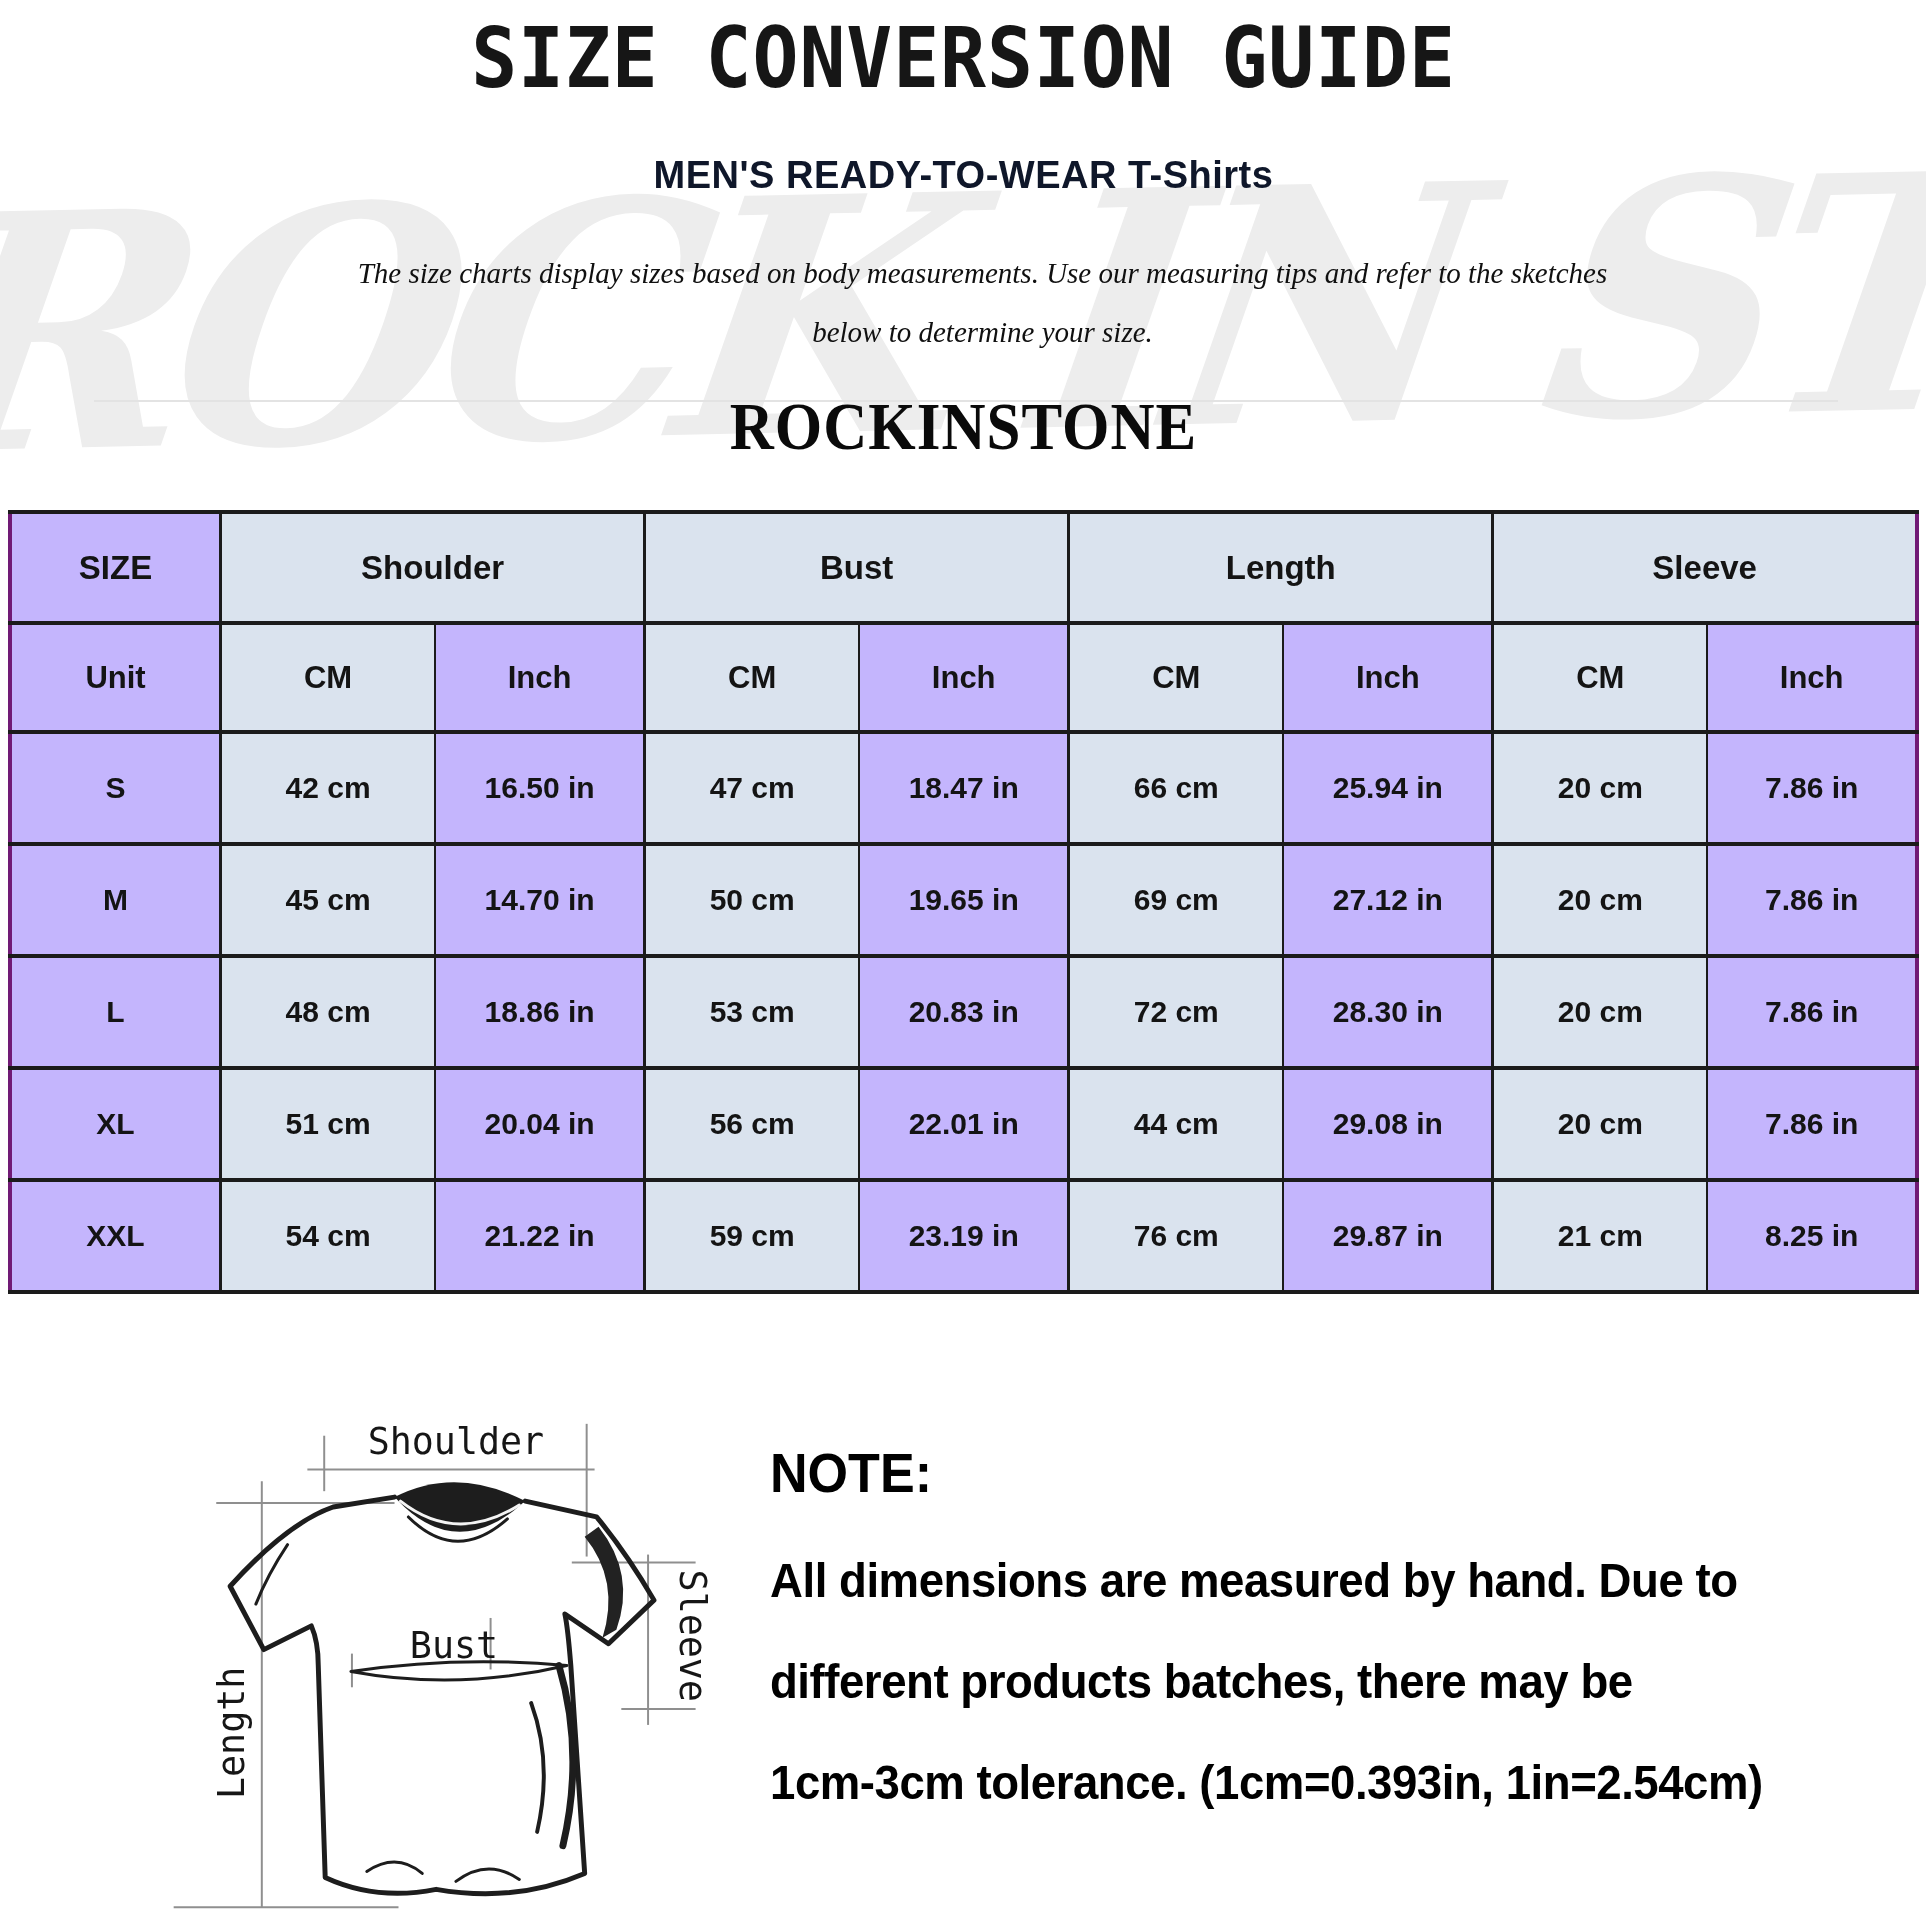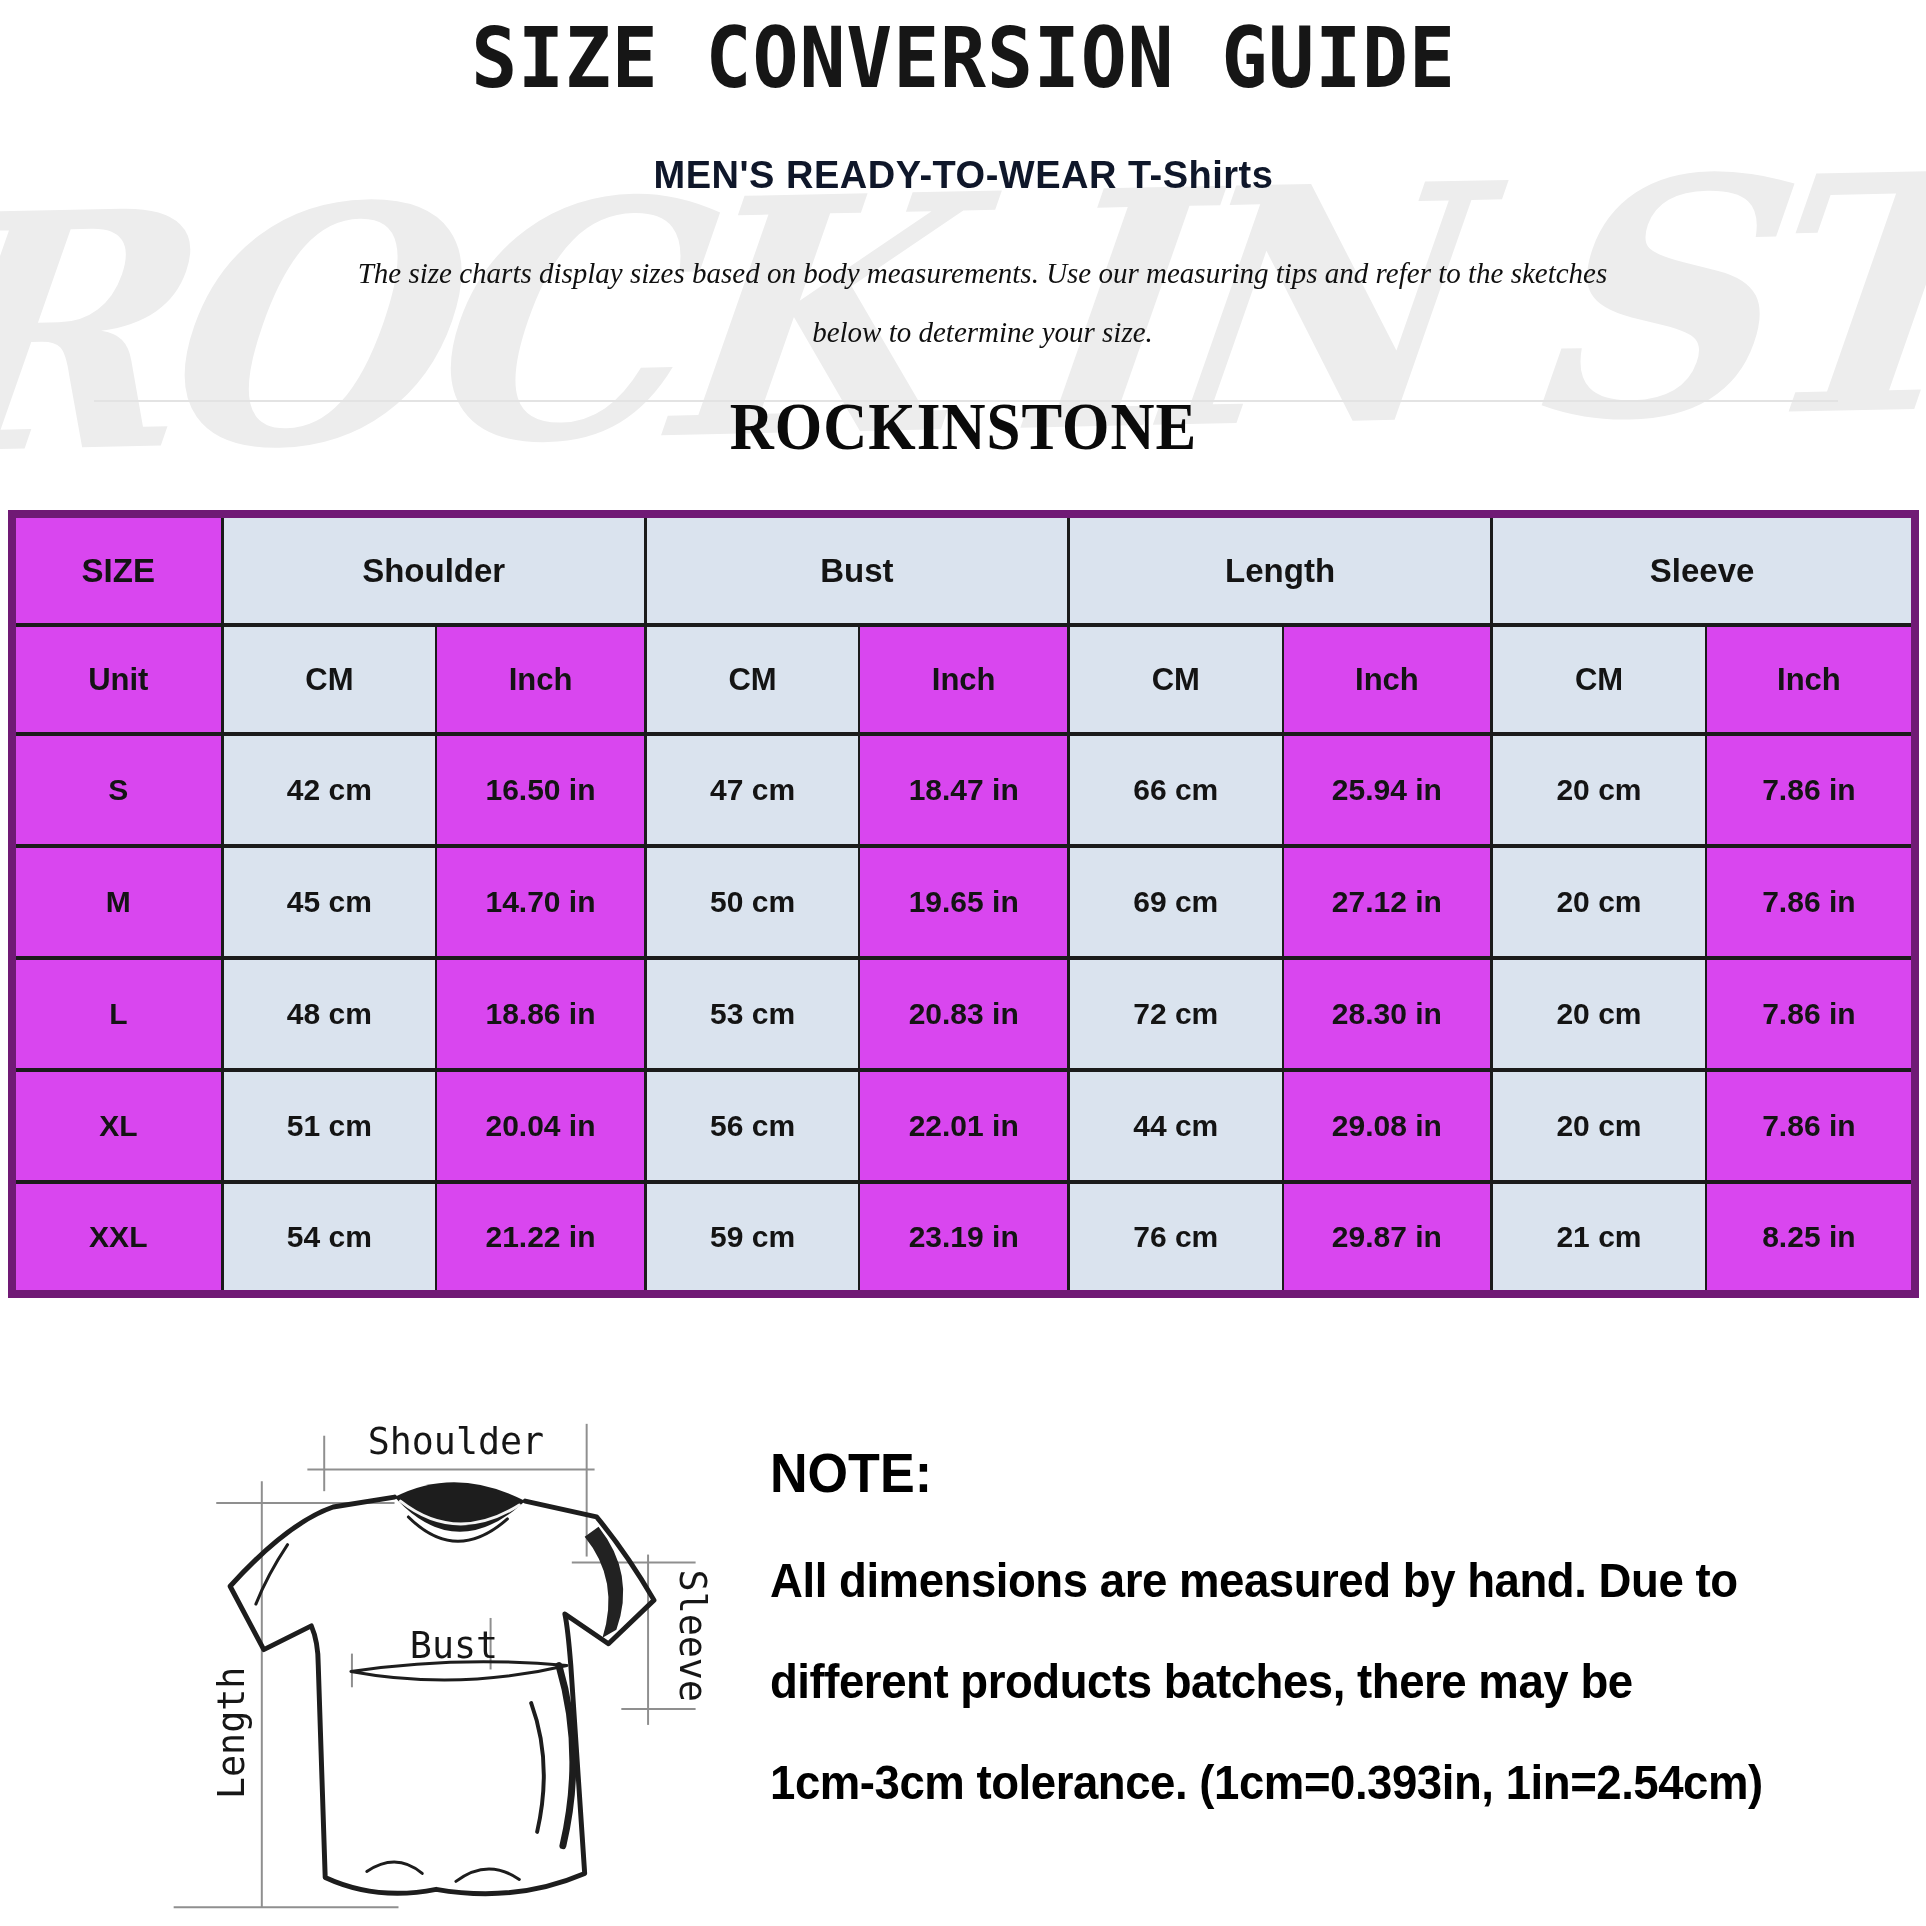--- a/index.html
+++ b/index.html
@@ -35,22 +35,22 @@
     line-height:59px;color:#101010;padding-left:19px;
   }
   .brand{
     position:absolute;top:392px;left:0;width:100%;text-align:center;z-index:1;
     font-family:"Liberation Serif",serif;font-weight:bold;font-size:61px;
     letter-spacing:1px;color:#0a0a0a;transform:scaleY(1.12);
   }
   
   table.size{
     position:absolute;left:8px;top:510px;width:1911px;z-index:1;
-    border-collapse:collapse;table-layout:fixed;background:#d946ef;
-    border:8px solid #701a75;
+    border-collapse:collapse;table-layout:fixed;background:#c4b5fd;
+    border:4px solid #701a75;
   }
   table.size td{
     border:2px solid #1b1b1b;border-top-width:4px;border-bottom-width:4px;
     text-align:center;vertical-align:middle;font-weight:bold;color:#141414;
     font-size:30px;padding:0;overflow:hidden;
   }
   table.size td.bl{border-left-width:3px;}
   table.size td.cm{background:#dae3ee;}
   table.size tr.r-head{height:111px;}
   table.size tr.r-unit{height:109px;}

